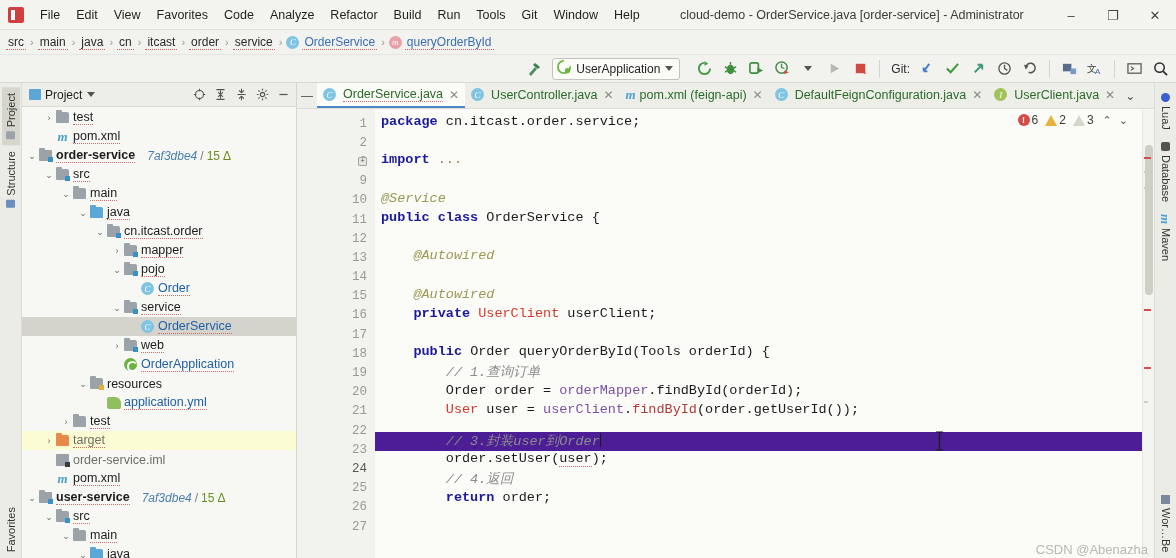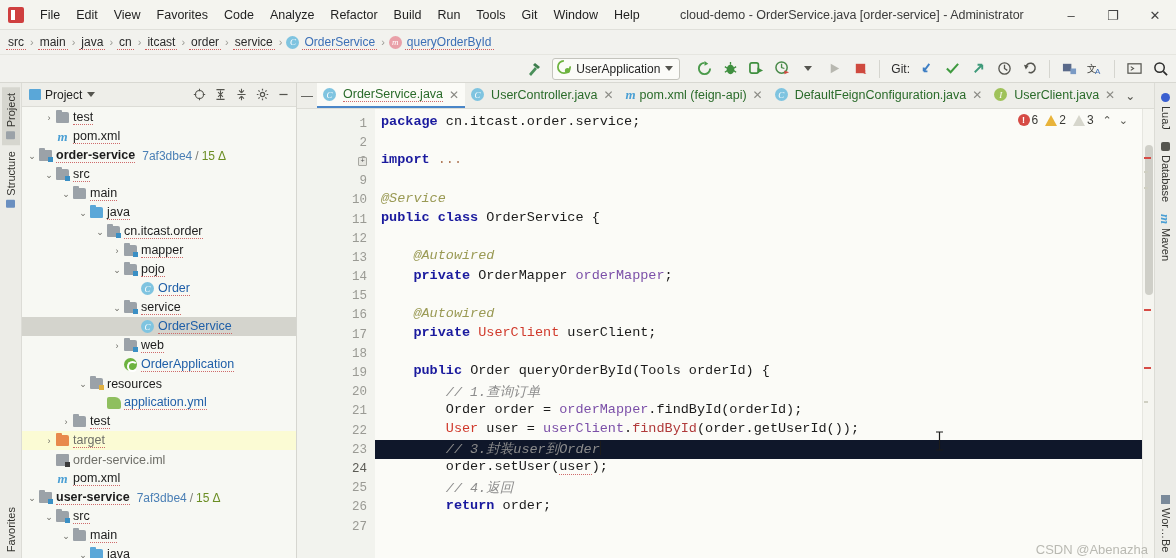--- a/index.html
+++ b/index.html
@@ -126,21 +126,21 @@
   .arrow {
     width: 12px; text-align: center; color: #6b6b64; font-size: 9px; flex: none;
   }
   .arrow.none { color: transparent; }
   .ticon { width: 15px; display: flex; align-items: center; justify-content: center; margin-right: 3px; flex: none; }
   .tlabel { border-bottom: 1px dotted #cf6b6b; }
   .tlabel.nodots { border-bottom: none; }
   .tlabel.bold { font-weight: bold; }
   .tlabel.blue { color: #1f5fa8; }
   .tlabel.gray { color: #6e6e68; }
-  .tbranch { color: #4a7fb5; font-size: 12px; margin-left: 7px; }
+  .tbranch { color: #4a7fb5; font-size: 12px; margin-left: 12px; font-style: italic; }
   .tslash { color: #7b7b74; font-size: 12px; margin: 0 3px; }
   .tcount { color: #6b8e23; font-size: 12px; }
   .tdelta { color: #6b8e23; font-size: 12px; margin-left: 3px; }
 
   
   .g-folder { width: 13px; height: 11px; background: #9ba2a8; border-radius: 1px 2px 1px 1px; position: relative; }
   .g-folder::before { content:""; position:absolute; left:0; top:-2px; width:6px; height:3px; background:#9ba2a8; border-radius:1px 1px 0 0; }
   .g-folder.src::after { content:""; position:absolute; right:-1px; bottom:-1px; width:5px; height:5px; background:#3a8fc4; }
   .g-folder.java { background: #5aa7d8; }
   .g-folder.java::before { background: #5aa7d8; }
@@ -192,21 +192,21 @@
     border: 1px solid #a8a8a2; border-radius: 1px; background: #e6e6e0;
     font-size: 7px; line-height: 7px; text-align: center; color: #555;
   }
 
   .code {
     flex: 1; position: relative; overflow: hidden;
     font-family: "Liberation Mono", monospace; font-size: 13.5px;
     padding-top: 5px; background: #fbfbf7; min-width: 0;
   }
   .cline { height: 19.2px; white-space: pre; display: block; padding-left: 6px; color: #1b1b1b; }
-  .cline.hl { background: #0f172a; }
+  .cline.hl { background: #4c1d95; margin-top: 11px; }
   .kw { color: #1a1a9e; font-weight: bold; }
   .ann { color: #9a9a55; font-style: italic; }
   .cmt { color: #8c8c8c; font-style: italic; }
   .fld { color: #7b4fa8; }
   .cls-err { color: #d0392b; }
   .mth { color: #b03a3a; }
   .ell { color: #b07a5a; }
   .squig { border-bottom: 1px dotted #cf6b6b; }
 
   .caretbar {
@@ -758,21 +758,20 @@
               </svg>
           </div>
         <div class="cline"><span class="kw">package </span><span>cn.itcast.order.service;</span></div>
             <div class="cline">&nbsp;</div>
             <div class="cline"><span class="kw">import </span><span class="ell">...</span></div>
             <div class="cline">&nbsp;</div>
             <div class="cline"><span class="ann">@Service</span></div>
             <div class="cline"><span class="kw">public class </span><span>OrderService {</span></div>
             <div class="cline">&nbsp;</div>
             <div class="cline"><span class="ann">    @Autowired</span></div>
-            <div class="cline"><span class="kw">    private </span><span>OrderMapper </span><span class="fld">orderMapper</span><span>;</span></div>
             <div class="cline">&nbsp;</div>
             <div class="cline"><span class="ann">    @Autowired</span></div>
             <div class="cline"><span class="kw">    private </span><span class="cls-err">UserClient</span><span> userClient;</span></div>
             <div class="cline">&nbsp;</div>
             <div class="cline"><span class="kw">    public </span><span>Order queryOrderById(Tools orderId) {</span></div>
             <div class="cline"><span class="cmt">        // 1.查询订单</span></div>
             <div class="cline"><span>        Order order = </span><span class="fld">orderMapper</span><span>.findById(orderId);</span></div>
             <div class="cline"><span>        </span><span class="cls-err">User</span><span> user = </span><span class="fld">userClient</span><span>.</span><span class="mth">findById</span><span>(order.getUserId());</span></div>
             <div class="cline hl"><span class="cmt">        // 3.封装user到Order</span><span class="caretbar"></span></div>
             <div class="cline"><span>        order.setUser(</span><span class="squig">user</span><span>);</span></div>

